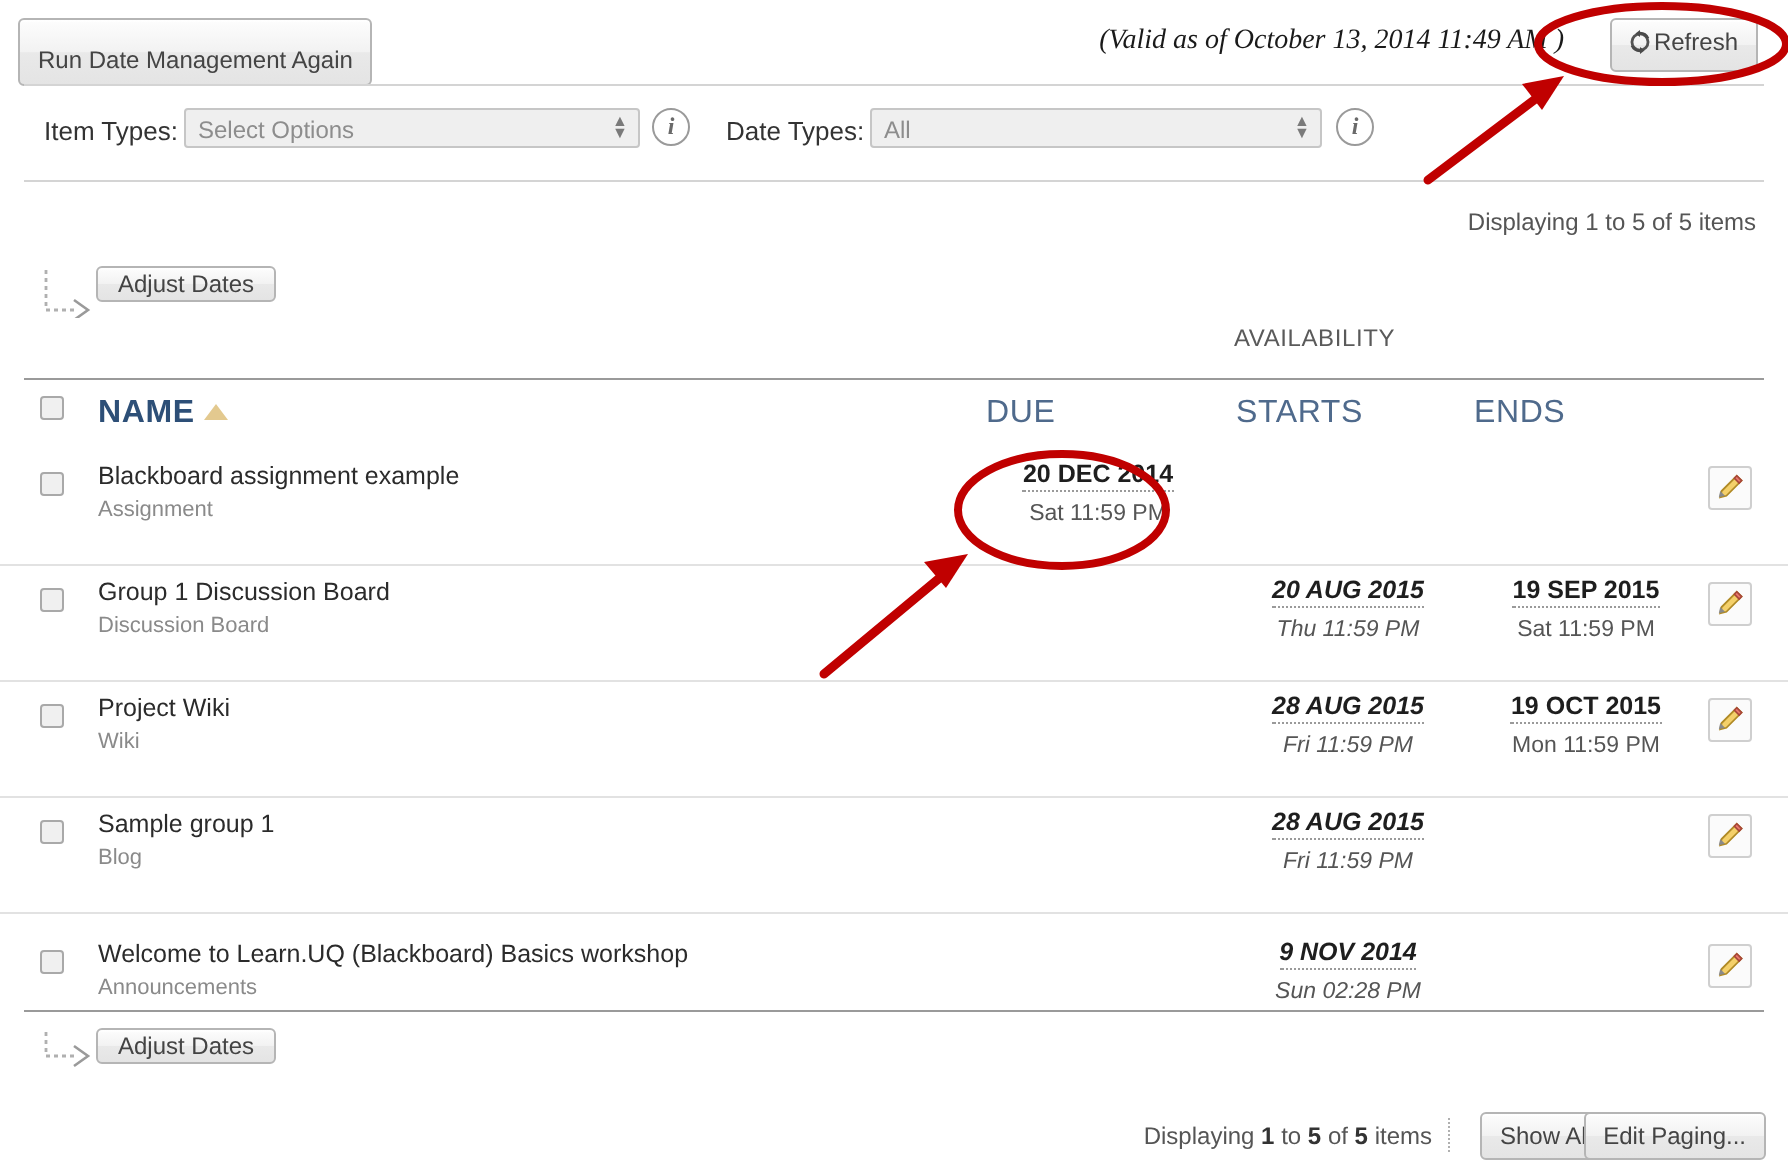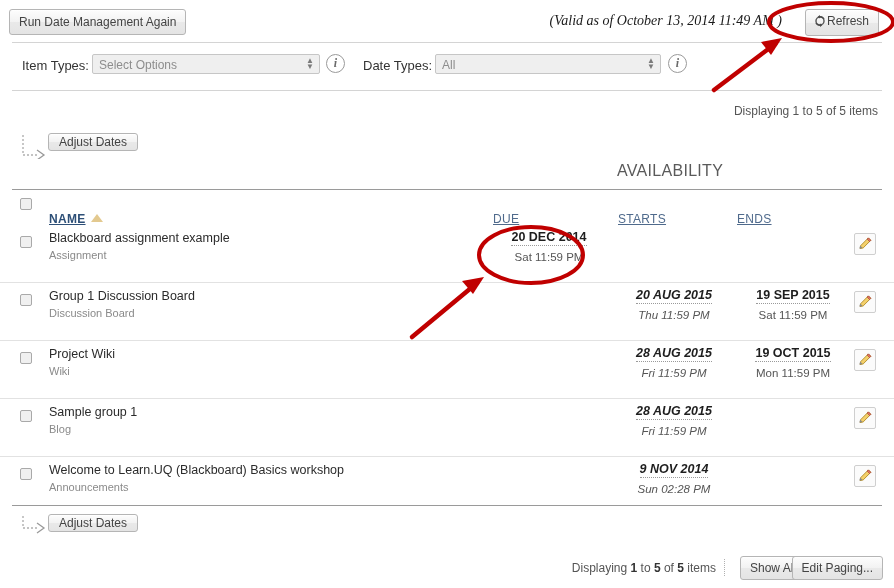--- a/index.html
+++ b/index.html
@@ -25,21 +25,21 @@
   
   .btn {
     display: inline-block;
     background: linear-gradient(to bottom, #fdfdfd 0%, #f2f2f2 50%, #e9e9e9 51%, #e4e4e4 100%);
     border: 1px solid #b5b5b5;
     border-radius: 3px;
     color: #444444;
     font-family: "Liberation Sans", sans-serif;
     font-size: 12px;
     line-height: 14px;
-    padding: 5px 9px 5px 9px;
+    padding: 13px 9px 5px 9px;
     cursor: pointer;
     white-space: nowrap;
     box-shadow: 0 1px 0 rgba(255,255,255,0.75) inset;
   }
 
   
   .topbar {
     position: absolute;
     left: 0; top: 0;
     width: 894px; height: 42px;
@@ -173,33 +173,32 @@
     position: absolute;
     left: 48px; top: 0;
     padding: 1px 10px;
   }
 
   
   #availability-label {
     position: absolute;
     left: 617px;
     top: 162px;
-    font-size: 16px;
+    font-size: 12px;
     letter-spacing: 0.3px;
     color: #5a5a5a;
     white-space: nowrap;
   }
 
   
   .col-head {
     position: absolute;
-    top: 212px;
-    font-size: 12px;
+    top: 198px;
+    font-size: 16px;
     color: #4f6a8c;
-    text-decoration: underline;
     letter-spacing: .3px;
     cursor: pointer;
     white-space: nowrap;
   }
   #head-name { left: 49px; color:#2d4f77; font-weight:bold; }
   #head-due { left: 493px; }
   #head-starts { left: 618px; }
   #head-ends { left: 737px; }
   .sort-tri {
     display: inline-block;
@@ -231,21 +230,21 @@
     position: absolute;
     left: 0;
     top: 225px;
     width: 894px;
   }
   .row {
     position: relative;
     height: 57px;
     border-bottom: 1px solid #e2e2e2;
   }
-  .row:last-child { border-bottom: none; }
+  .row:last-child { border-bottom: none; margin-top: 7px; }
   .row-cbx {
     position: absolute;
     left: 20px; top: 11px;
   }
   .item-title {
     position: absolute;
     left: 49px; top: 6px;
     font-size: 12.5px;
     color: #2b2b2b;
     white-space: nowrap;

